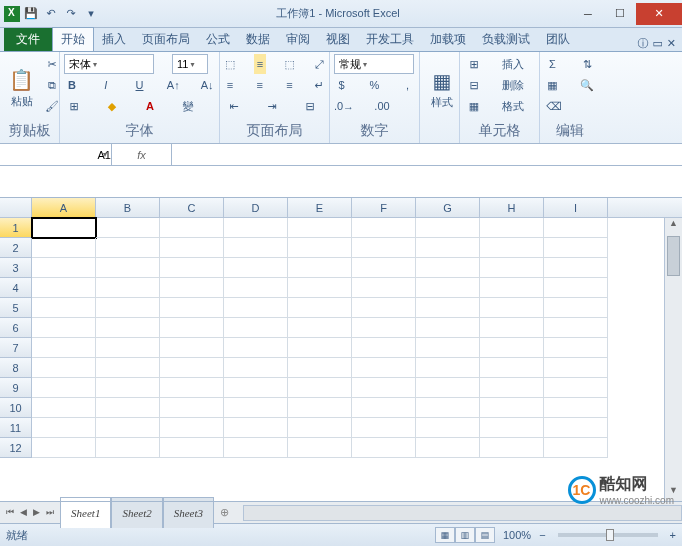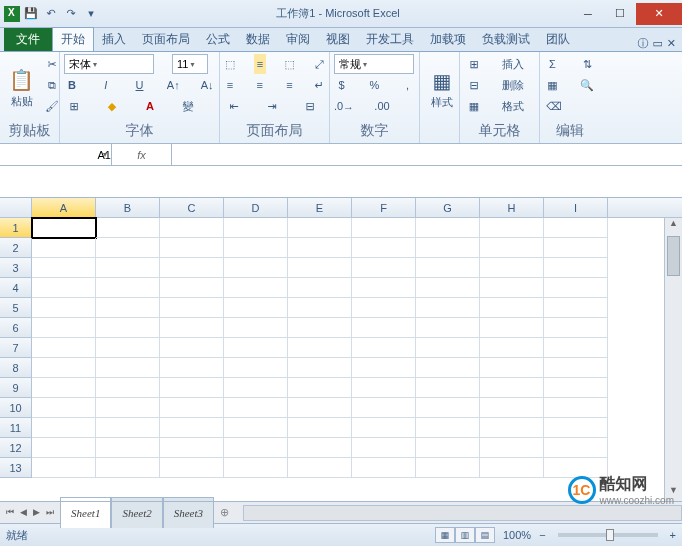--- a/index.html
+++ b/index.html
@@ -419,32 +419,20 @@
         <div class="cell"></div>
         <div class="cell"></div>
         <div class="cell"></div>
         <div class="cell"></div>
         <div class="cell"></div>
         <div class="cell"></div>
         <div class="cell"></div>
         <div class="cell"></div>
         <div class="cell"></div>
       </div>
-      <div class="gridrow">
-        <div class="rowhdr">13</div>
-        <div class="cell"></div>
-        <div class="cell"></div>
-        <div class="cell"></div>
-        <div class="cell"></div>
-        <div class="cell"></div>
-        <div class="cell"></div>
-        <div class="cell"></div>
-        <div class="cell"></div>
-        <div class="cell"></div>
-      </div>
     </div>
   <div class="vscroll">
     <div class="arr" style="top:0">▲</div>
     <div class="thumb"></div>
     <div class="arr" style="bottom:0">▼</div>
   </div>
 </div>
 
 <div class="sheetbar">
   <div class="sheet-nav">

